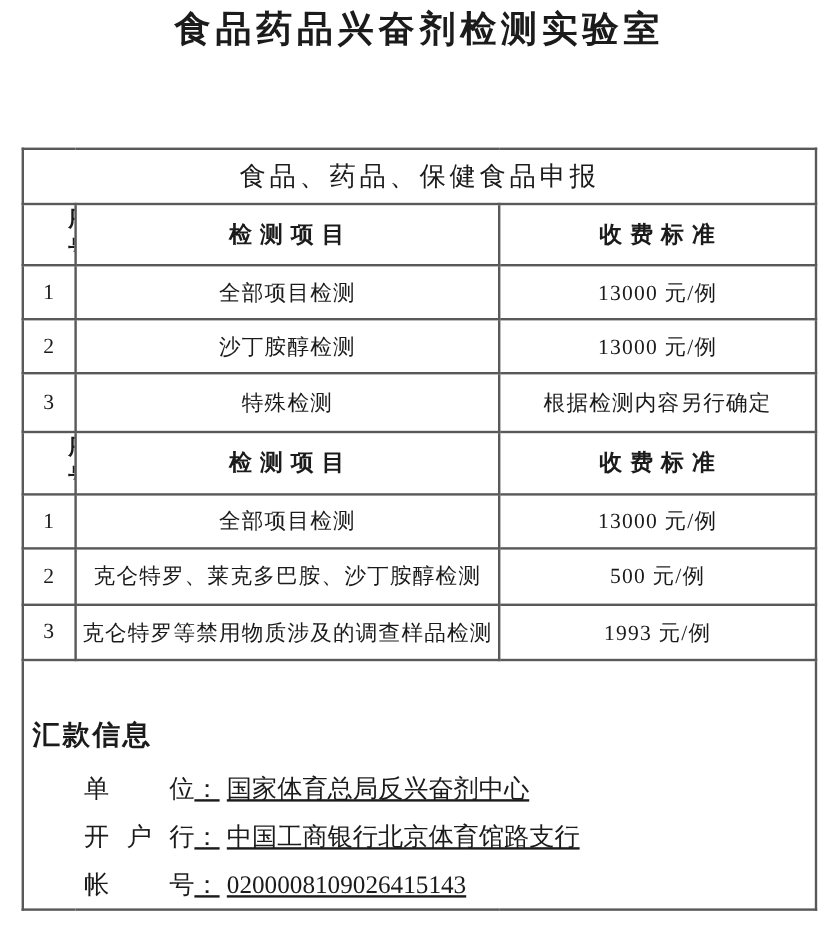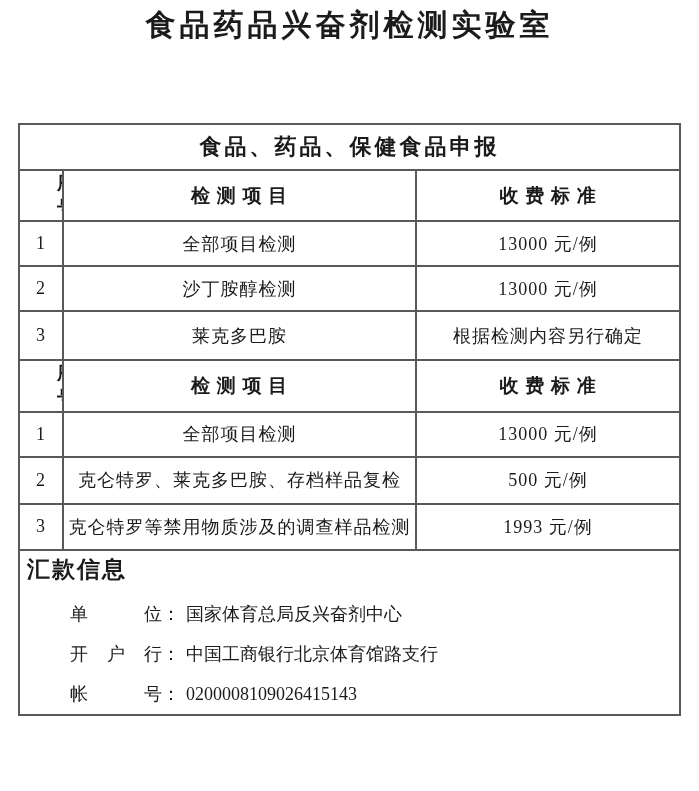--- a/index.html
+++ b/index.html
@@ -32,21 +32,21 @@
     border: 2px solid #595959;
     padding: 0;
     text-align: center;
     vertical-align: middle;
     overflow: hidden;
   }
 
   tr.sec-hdr td {
     height: 44px;
     font-size: 22px;
-    font-weight: bold;
+    font-weight: normal;
     letter-spacing: 3px;
   }
   tr.col-hdr { height: 48px; }
   tr.col-hdr th { font-size: 19px; font-weight: bold; letter-spacing: 1px; }
   .no-stack {
     display: inline-block;
     width: 1.15em;
     word-break: break-all;
     line-height: 1.3;
     margin-left: 36px;
@@ -57,22 +57,23 @@
   tr.remit-row td {
     height: 158px;
     vertical-align: top;
     text-align: left;
   }
   .remit-heading {
     font-size: 23px;
     font-weight: bold;
     letter-spacing: 2px;
     padding: 3px 0 0 7px;
+    margin-top: 43px;
   }
-  .remit-lines { margin: 9px 0 0 50px; font-size: 18px; }
+  .remit-lines { margin: 9px 0 0 50px; font-size: 21px; text-decoration: underline; }
   .remit-line { line-height: 40px; white-space: nowrap; }
   .r-label {
     display: inline-block;
     width: 92px;
     text-align: justify;
     text-align-last: justify;
     vertical-align: bottom;
   }
   .r-colon { padding-right: 6px; }
 </style>
@@ -104,37 +105,37 @@
     <td>全部项目检测</td>
     <td>13000 元/例</td>
   </tr>
   <tr class="data-row">
     <td>2</td>
     <td>沙丁胺醇检测</td>
     <td>13000 元/例</td>
   </tr>
   <tr class="data-row" style="height:49px">
     <td>3</td>
-    <td>莱克多巴胺</td>
+    <td>特殊检测</td>
     <td>根据检测内容另行确定</td>
   </tr>
 
   <tr class="col-hdr">
     <th><span class="no-stack">序号</span></th>
     <th>检 测 项 目</th>
     <th>收 费 标 准</th>
   </tr>
   <tr class="data-row">
     <td>1</td>
     <td>全部项目检测</td>
     <td>13000 元/例</td>
   </tr>
   <tr class="data-row" style="height:47px">
     <td>2</td>
-    <td>克仑特罗、莱克多巴胺、存档样品复检</td>
+    <td>克仑特罗、莱克多巴胺、沙丁胺醇检测</td>
     <td>500 元/例</td>
   </tr>
   <tr class="data-row" style="height:46px">
     <td>3</td>
     <td>克仑特罗等禁用物质涉及的调查样品检测</td>
     <td>1993 元/例</td>
   </tr>
 
   <tr class="remit-row">
     <td colspan="3">

